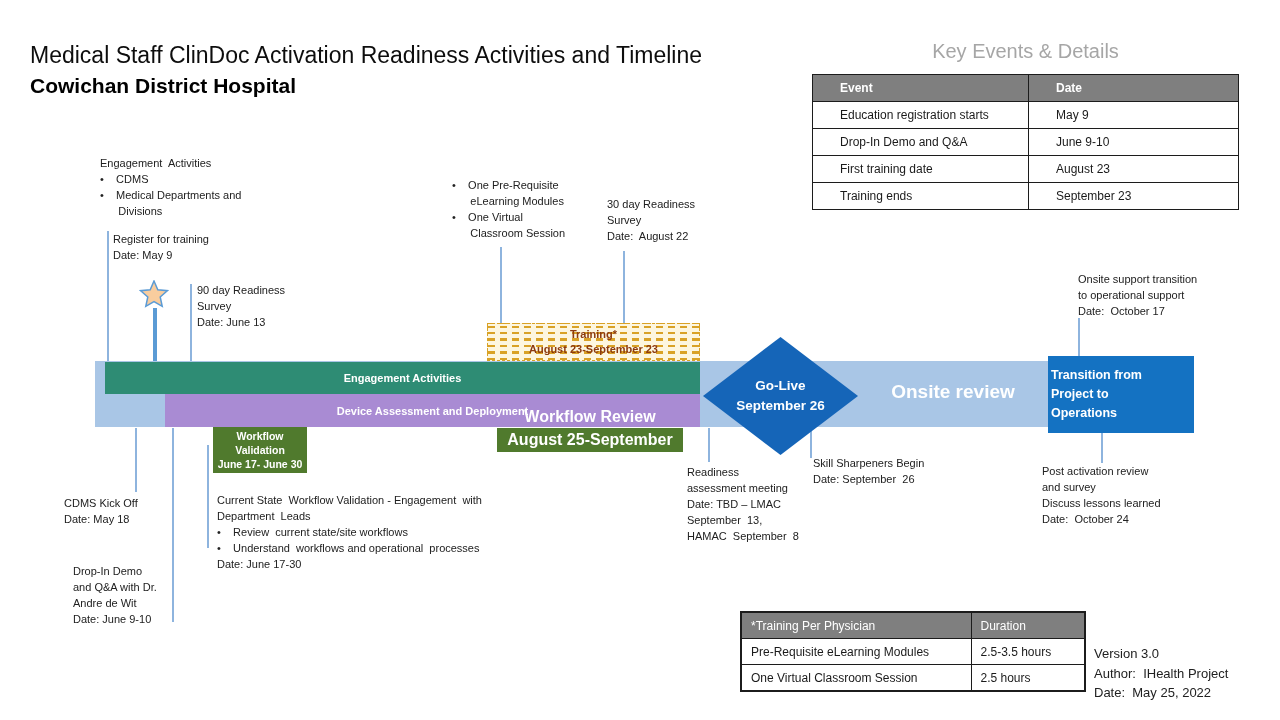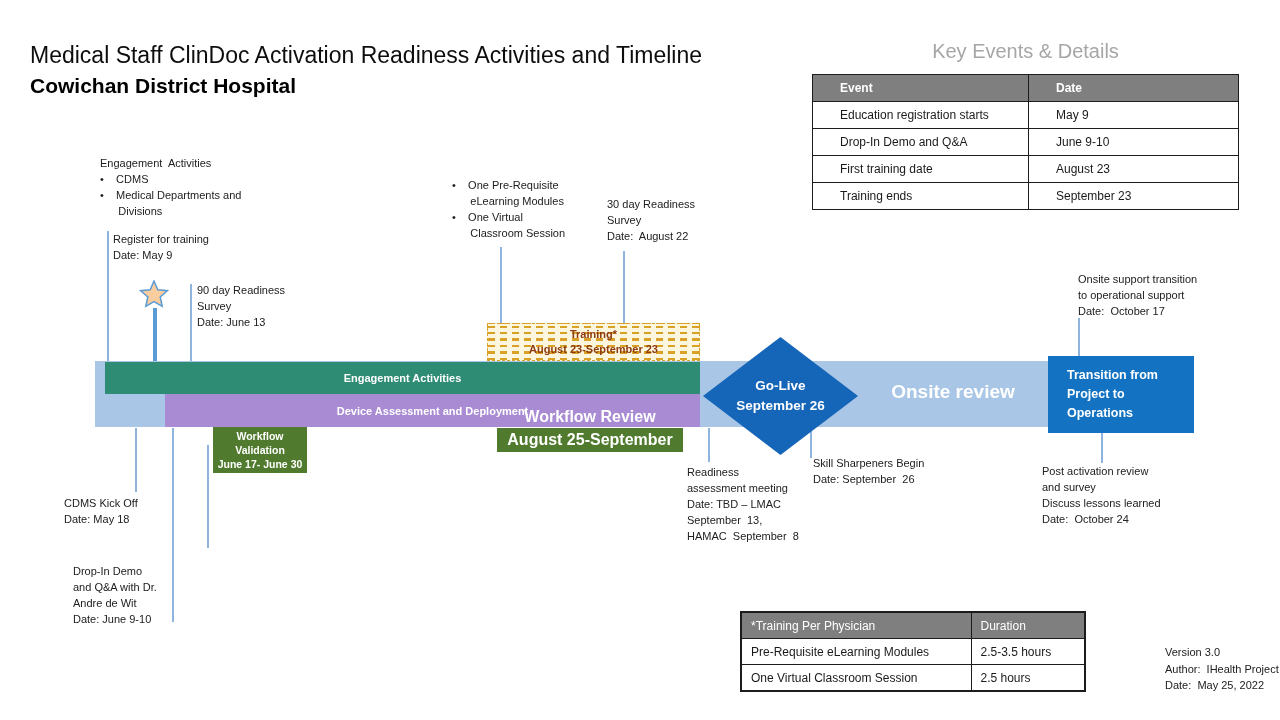--- a/index.html
+++ b/index.html
@@ -36,24 +36,24 @@
                              repeating-linear-gradient(90deg,var(--training_line) 0 7px,var(--training_bg) 7px 12px);
             display:flex;align-items:center;justify-content:center;text-align:center;
             font-size:11px;font-weight:700;color:var(--training_text);white-space:pre-wrap;line-height:1.35}
   .diamond{position:absolute;left:703px;top:337px;width:155px;height:118px;background:var(--blue);
            clip-path:polygon(50% 0,100% 50%,50% 100%,0 50%);
            display:flex;align-items:center;justify-content:center;text-align:center;
            color:#fff;font-weight:700;font-size:13.5px;line-height:1.45;white-space:pre-wrap}
   .onsite{position:absolute;left:858px;top:381px;width:190px;text-align:center;color:#fff;font-weight:700;font-size:19px}
   .transition{position:absolute;left:1048px;top:356px;width:146px;height:77px;background:var(--blue2);
               color:#fff;font-weight:700;font-size:12.5px;line-height:1.5;display:flex;align-items:center;
-              padding:0 4px 0 19px;box-sizing:border-box;white-space:pre-wrap}
+              padding:0 4px 0 3px;box-sizing:border-box;white-space:pre-wrap}
   .star-line{position:absolute;left:153px;top:308px;width:4px;height:54px;background:var(--star_stroke)}
   .star{position:absolute;left:139px;top:280px}
-  .version{position:absolute;left:1165px;top:644px;font-size:11px;line-height:1.5;white-space:pre-wrap;color:#212121}
+  .version{position:absolute;left:1094px;top:644px;font-size:13px;line-height:1.5;white-space:pre-wrap;color:#212121}
 </style>
 </head>
 <body>
 
 <div id="slide">
 
   <div class="title1">Medical Staff ClinDoc Activation Readiness Activities and Timeline</div>
   <div class="title2">Cowichan District Hospital</div>
 
   <div class="kq-head">Key Events &amp; Details</div>
@@ -123,20 +123,25 @@
       Classroom Session</div>
   <div class="note" style="left:607px;top:197px;width:140px">30 day Readiness
 Survey
 Date:  August 22</div>
   <div class="note" style="left:64px;top:496px;width:130px">CDMS Kick Off
 Date: May 18</div>
   <div class="note" style="left:73px;top:564px;width:130px">Drop-In Demo
 and Q&amp;A with Dr.
 Andre de Wit
 Date: June 9-10</div>
+  <div class="note" style="left:217px;top:493px;width:320px">Current State  Workflow Validation - Engagement  with
+Department  Leads
+•    Review  current state/site workflows
+•    Understand  workflows and operational  processes
+Date: June 17-30</div>
   <div class="note" style="left:687px;top:465px;width:160px">Readiness
 assessment meeting
 Date: TBD – LMAC
 September  13,
 HAMAC  September  8</div>
   <div class="note" style="left:813px;top:456px;width:170px">Skill Sharpeners Begin
 Date: September  26</div>
   <div class="note" style="left:1078px;top:272px;width:170px">Onsite support transition
 to operational support
 Date:  October 17</div>

